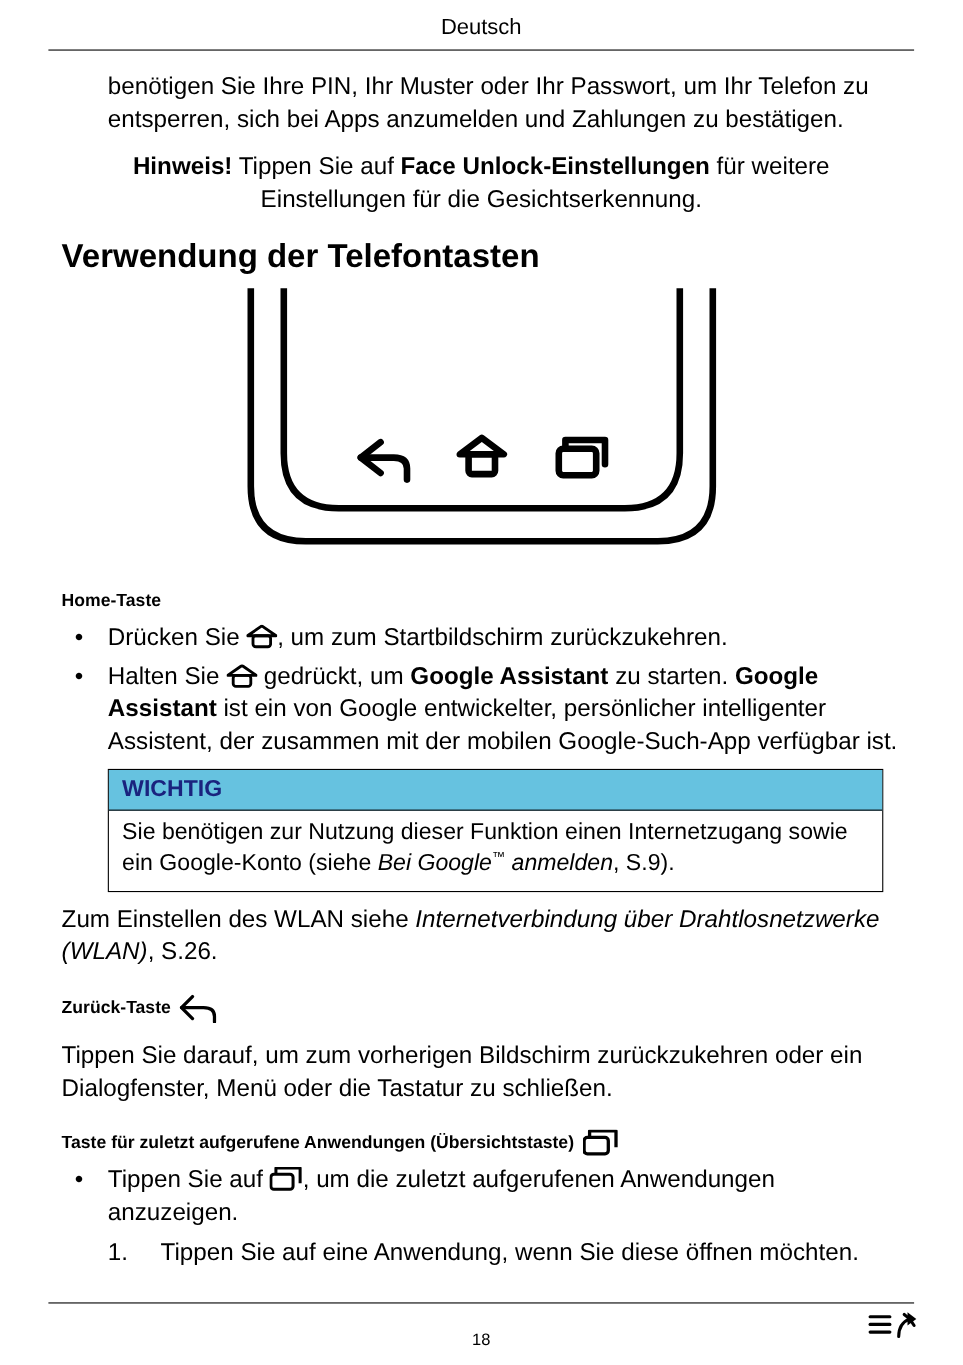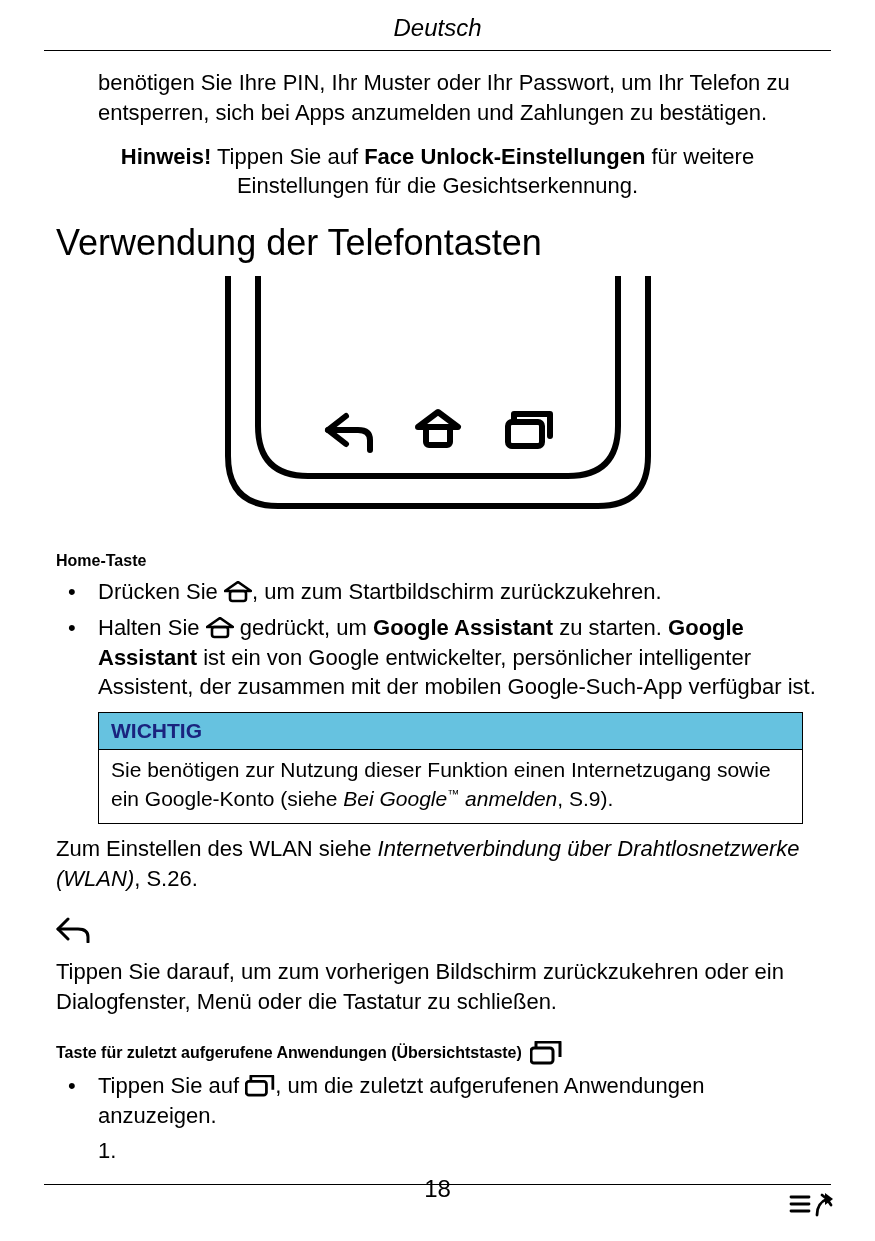--- a/index.html
+++ b/index.html
@@ -8,40 +8,39 @@
       font-family: "Segoe UI", "Helvetica Neue", Arial, sans-serif;
       font-size: 22px;
       line-height: 1.35;
       color: #000;
       background: #fff;
       padding: 12px 16px 0 16px;
       position: relative;
     }
     .header-title {
       text-align: center;
-      font-size: 24px;
+      font-size: 20px;
       padding-bottom: 6px;
-      font-style: italic;
     }
     .header-rule {
       border: none;
       border-top: 1.5px solid #000;
       margin: 0 28px 16px 28px;
     }
     .indent-block {
       margin: 17px 40px 0 82px;
     }
     .note-para {
       margin: 14px 40px 18px 40px;
       text-align: center;
     }
     .bold { font-weight: 700; }
     h2.section {
-      font-size: 36px;
-      font-weight: 400;
+      font-size: 30px;
+      font-weight: 700;
       margin: 10px 40px 8px 40px;
     }
     h3.sub {
       font-size: 16px;
       font-weight: 700;
       margin: 24px 40px 6px 40px;
       display: flex;
       align-items: center;
       gap: 8px;
     }
@@ -106,24 +105,24 @@
     .footer-rule {
       border: none;
       border-top: 1.5px solid #000;
       margin: 0 28px 0 28px;
       position: absolute;
       bottom: 56px;
       left: 16px; right: 16px;
     }
     .page-number {
       position: absolute;
-      bottom: 36px;
+      bottom: 12px;
       left: 0; right: 0;
       text-align: center;
-      font-size: 24px;
+      font-size: 15px;
     }
     .toc-return {
       position: absolute;
       bottom: 22px;
       right: 40px;
     }
   </style>
 </head>
 <body>
 
@@ -187,20 +186,21 @@
       </div>
     </div>
   </li>
 </ul>
 
 <p class="para">
   <span>Zum Einstellen des WLAN siehe </span><span class="italic">Internetverbindung über Drahtlosnetzwerke (WLAN)</span><span>, S.26.</span>
 </p>
 
 <h3 class="sub">
+  <span>Zurück-Taste</span>
   <svg class="inline-icon" width="34" height="26" viewBox="0 0 34 26">
       <g stroke="#000" stroke-width="3" fill="none" stroke-linecap="round" stroke-linejoin="round">
         <path d="M12 22 L2 12 L12 2"></path>
         <path d="M2 12 L22 12 Q32 12 32 20 L32 25"></path>
       </g>
     </svg>
 </h3>
 <p class="para" style="margin-top:14px;">Tippen Sie darauf, um zum vorherigen Bildschirm zurückzukehren oder ein Dialogfenster, Menü oder die Tastatur zu schließen.</p>
 
 <h3 class="sub">
@@ -216,20 +216,21 @@
   <li>
     <span>Tippen Sie auf </span><svg class="inline-icon" width="30" height="22" viewBox="0 0 32 24">
         <g stroke="#000" stroke-width="3" fill="none" stroke-linejoin="round">
           <rect x="1" y="7" width="22" height="15" rx="3"></rect>
           <path d="M6 7 L6 1 L30 1 L30 16"></path>
         </g>
       </svg><span>, um die zuletzt aufgerufenen Anwendungen anzuzeigen.</span>
     <ol class="steps">
       <li>
         <span class="num">1.</span>
+        <span>Tippen Sie auf eine Anwendung, wenn Sie diese öffnen möchten.</span>
       </li>
     </ol>
   </li>
 </ul>
 
 <hr class="footer-rule">
 <div class="page-number">18</div>
 <svg class="toc-return" width="46" height="28" viewBox="0 0 46 28">
   <g stroke="#000" stroke-width="2.8" fill="none" stroke-linecap="round" stroke-linejoin="round">
     <line x1="2" y1="6" x2="20" y2="6"></line>

